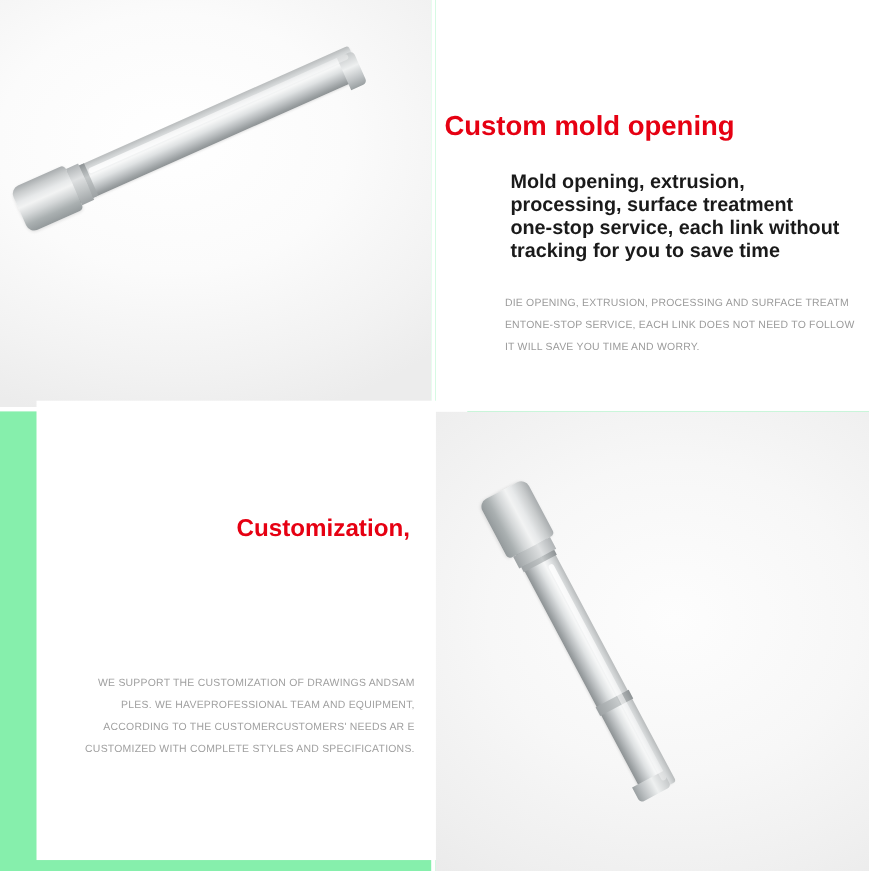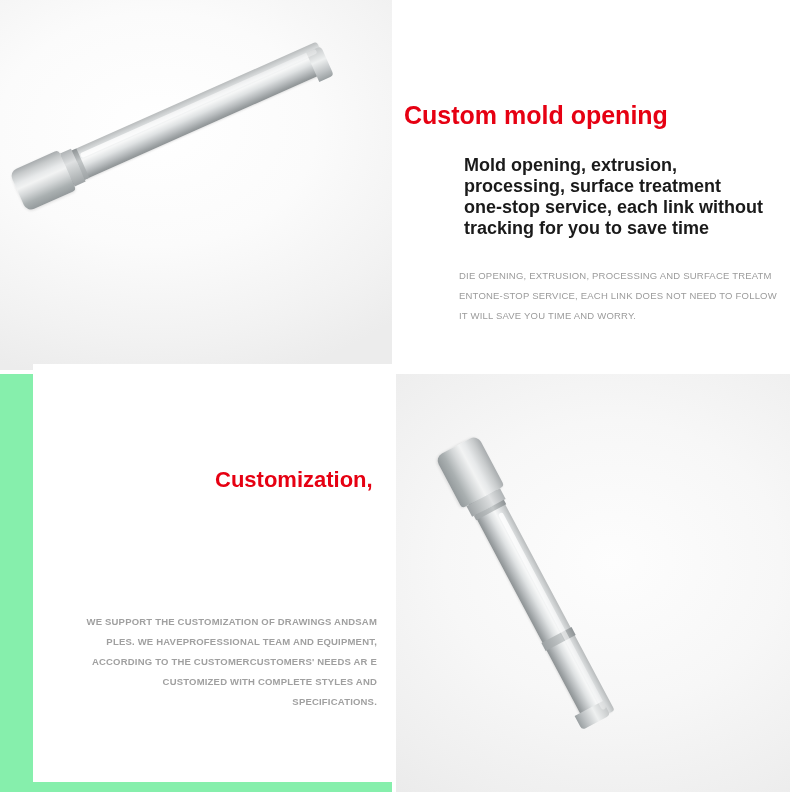--- a/index.html
+++ b/index.html
@@ -257,21 +257,21 @@
     <div class="text-panel">
       <div class="headline tr-headline">Custom mold opening</div>
       <div class="tr-sub">Mold opening, extrusion, processing, surface treatment one-stop service, each link without tracking for you to save time</div>
       <div class="tr-fine">DIE OPENING, EXTRUSION, PROCESSING AND SURFACE TREATM ENTONE-STOP SERVICE, EACH LINK DOES NOT NEED TO FOLLOW IT WILL SAVE YOU TIME AND WORRY.</div>
     </div>
   </div>
 
   <div class="quad q-bl">
     <div class="text-panel">
       <div class="headline bl-headline" style="position:absolute; left:182px; top:102px;">Customization,</div>
-      <div class="bl-fine" style="position:absolute; right:48px; top:248px;font-weight:bold;">WE SUPPORT THE CUSTOMIZATION OF DRAWINGS ANDSAM PLES. WE HAVEPROFESSIONAL TEAM AND EQUIPMENT, ACCORDING TO THE CUSTOMERCUSTOMERS' NEEDS AR E CUSTOMIZED WITH COMPLETE STYLES AND SPECIFICATIONS.</div>
+      <div class="bl-fine" style="position:absolute; right:48px; top:248px;">WE SUPPORT THE CUSTOMIZATION OF DRAWINGS ANDSAM PLES. WE HAVEPROFESSIONAL TEAM AND EQUIPMENT, ACCORDING TO THE CUSTOMERCUSTOMERS' NEEDS AR E CUSTOMIZED WITH COMPLETE STYLES AND SPECIFICATIONS.</div>
     </div>
   </div>
 
   <div class="quad q-br">
     <div class="photo br">
       <div class="pin-br">
         <div class="pin-shaft">
           <div class="pin-shaft-tip"></div>
         </div>
         <div class="pin-head"></div>

